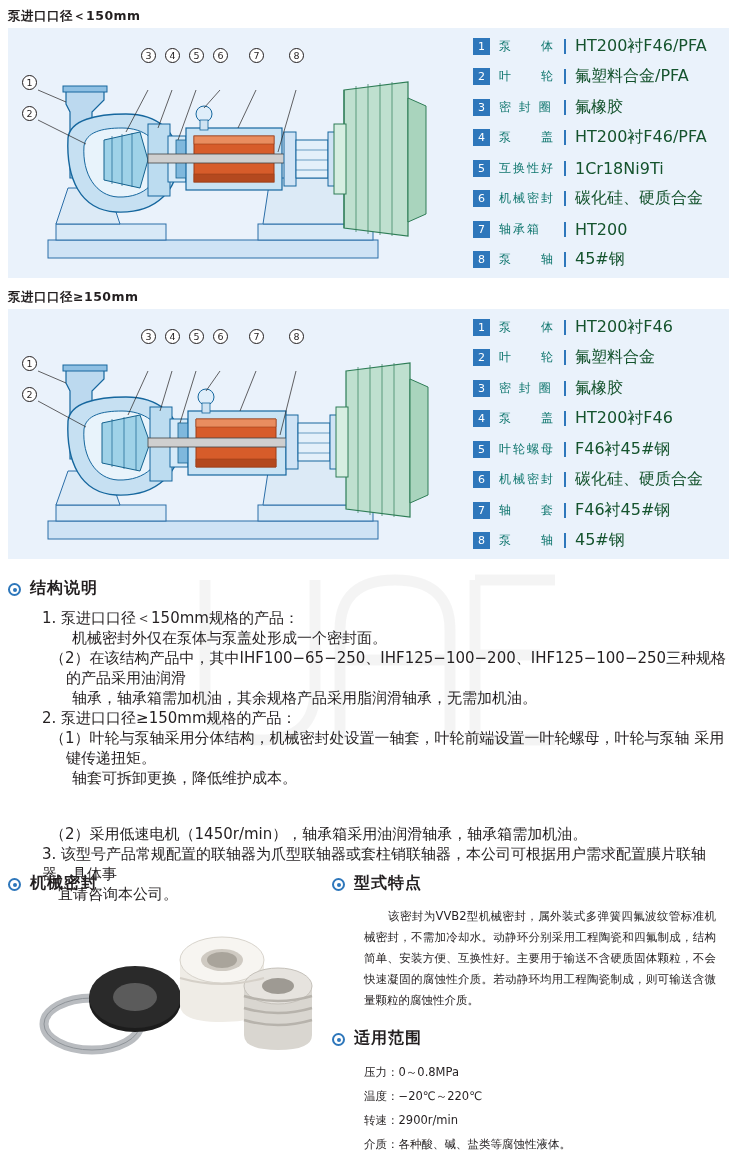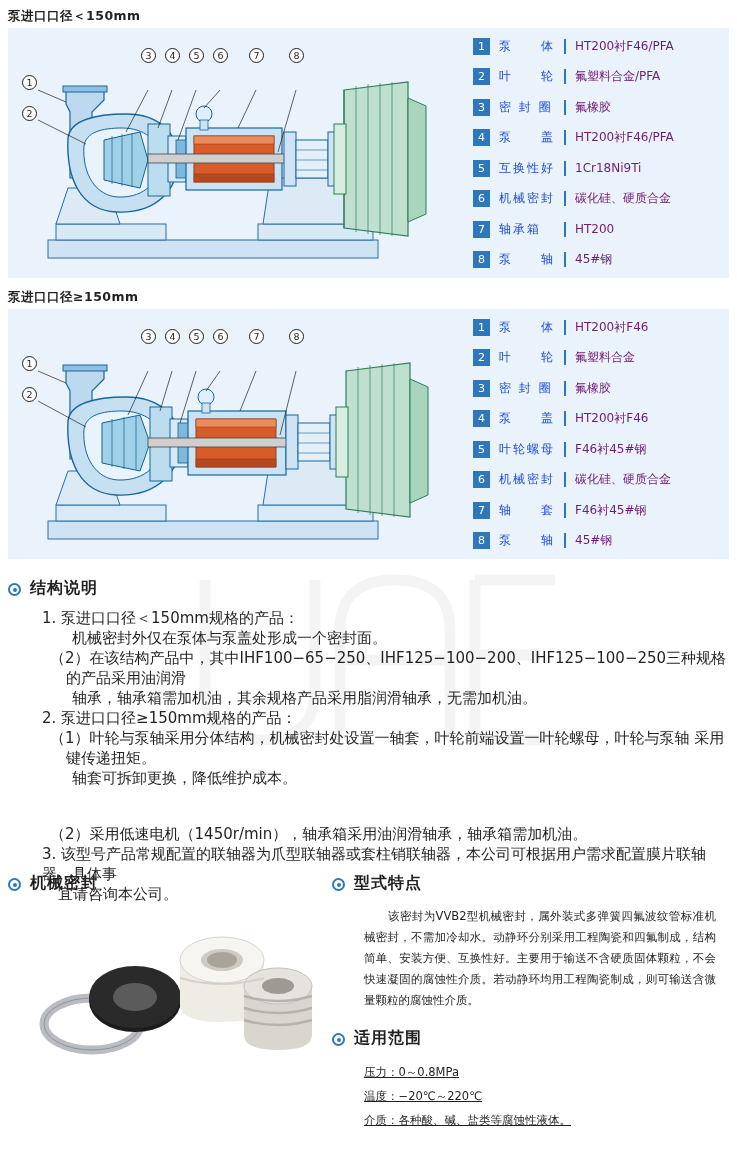--- a/index.html
+++ b/index.html
@@ -45,28 +45,28 @@
   }
   .legend-num {
     width:17px; height:17px; flex:0 0 17px;
     background:#2e77bb; color:#fff;
     font-size:11px; line-height:17px; text-align:center;
     font-family:"DejaVu Sans","Liberation Sans",sans-serif;
   }
   .legend-name {
     width: 74px; flex:0 0 74px;
     padding-left:9px;
-    font-size:12px; color:#1d4ed8;
+    font-size:12px; color:#0f766e;
     letter-spacing: 2px;
   }
   .legend-bar {
     width:2px; height:15px; background:#2e77bb; flex:0 0 2px;
     margin-right:9px;
   }
-  .legend-val { font-size:12px; color:#701a75; white-space:nowrap; }
+  .legend-val { font-size:16px; color:#14532d; white-space:nowrap; }
 
   
   .callout {
     position:absolute;
     width:15px; height:15px; border-radius:50%;
     border:1px solid #231f20; background:#fff;
     font-size:9.5px; line-height:13px; text-align:center; color:#231f20;
   }
 
   
@@ -416,19 +416,20 @@
     <span class="bullet-text">型式特点</span>
   </div>
 
   <div class="rcol" style="left:364px; top:906px; width:352px; text-indent:24px; text-align:justify;">该密封为VVB2型机械密封，属外装式多弹簧四氟波纹管标准机械密封，不需加冷却水。动静环分别采用工程陶瓷和四氟制成，结构简单、安装方便、互换性好。主要用于输送不含硬质固体颗粒，不会快速凝固的腐蚀性介质。若动静环均用工程陶瓷制成，则可输送含微量颗粒的腐蚀性介质。</div>
 
   <div class="bullet-head" style="left:332px; top:1028px;align-items:center;">
     <span class="bullet-dot"></span>
     <span class="bullet-text">适用范围</span>
   </div>
 
-  <div class="rcol" style="left:364px; top:1060px; width:352px; line-height:24px;text-decoration:underline;">
+  <div class="rcol" style="left:364px; top:1060px; width:352px; line-height:24px;">
     <div>压力：0～0.8MPa</div>
     <div>温度：−20℃～220℃</div>
+    <div>转速：2900r/min</div>
     <div>介质：各种酸、碱、盐类等腐蚀性液体。</div>
   </div>
 
 </div>
 
 </body></html>

